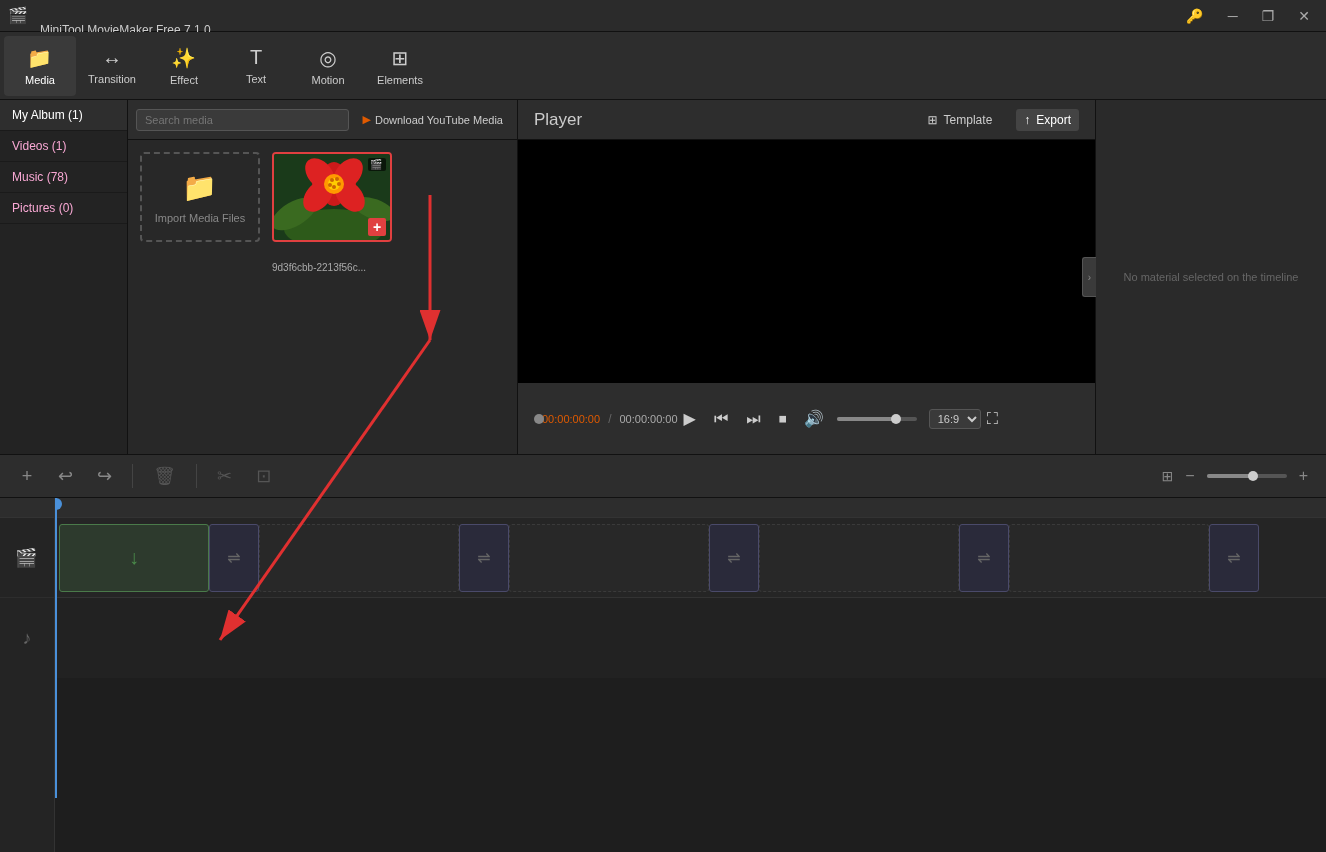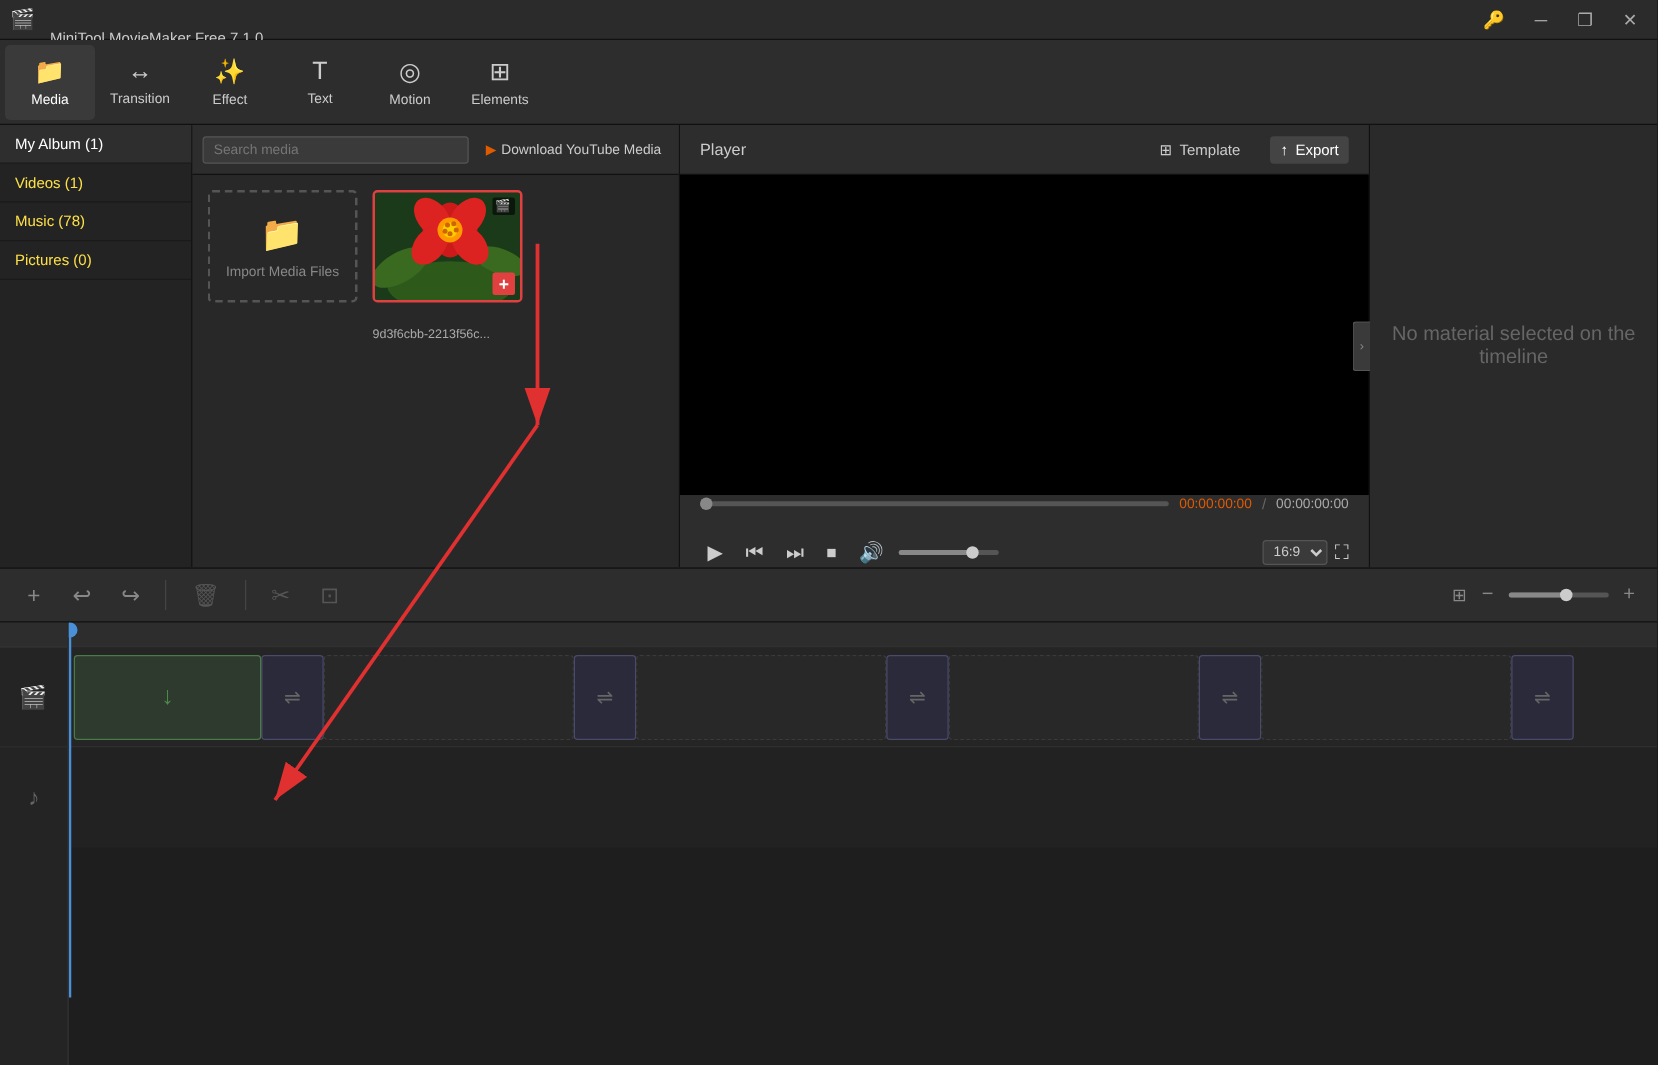--- a/index.html
+++ b/index.html
@@ -50,31 +50,31 @@
 
     
     #main {
       display: flex;
       flex: 1;
       overflow: hidden;
     }
 
     
     #left-panel {
-      width: 154px;
+      width: 128px;
       background: #232323;
       border-right: 1px solid #111;
       flex-shrink: 0;
       display: flex;
       flex-direction: column;
     }
     .sidebar-item {
       padding: 8px 12px;
       cursor: pointer;
-      color: #fde047;
+      color: #f9a8d4;
       font-size: 12px;
       border-bottom: 1px solid #1a1a1a;
     }
     .sidebar-item.active { background: #2e2e2e; color: #fff; }
 
     
     #media-panel {
       width: 390px;
       background: #282828;
       border-right: 1px solid #111;
@@ -194,21 +194,21 @@
     }
     #player-header {
       height: 40px;
       background: #2d2d2d;
       display: flex;
       align-items: center;
       padding: 0 16px;
       border-bottom: 1px solid #111;
       gap: 16px;
     }
-    #player-header .player-title { color: #ccc; font-size: 13px; text-align: center; }
+    #player-header .player-title { color: #ccc; font-size: 17px; text-align: center; }
     #player-header .spacer { flex: 1; }
     .header-btn {
       background: none;
       border: none;
       color: #ccc;
       cursor: pointer;
       font-size: 12px;
       display: flex;
       align-items: center;
       gap: 6px;
@@ -217,24 +217,24 @@
     }
     #player-video {
       flex: 1;
       background: #000;
       display: flex;
       align-items: center;
       justify-content: center;
     }
     #player-controls {
       background: #2d2d2d;
-      padding: 0 16px;
-      display: flex;
-      flex-direction: column;
-      gap: 20px;
+      padding: 24px 16px;
+      display: flex;
+      flex-direction: row;
+      gap: 0;
     }
     .progress-bar-container {
       display: flex;
       align-items: center;
       gap: 8px;
     }
     .progress-track {
       flex: 1;
       height: 4px;
       background: #555;
@@ -328,21 +328,21 @@
       cursor: pointer;
       display: flex;
       align-items: center;
       justify-content: center;
       color: #888;
       font-size: 10px;
       border-radius: 3px 0 0 3px;
     }
     .no-material {
       color: #666;
-      font-size: 16px;
+      font-size: 11px;
       text-align: center;
       padding: 16px;
     }
 
     
     #bottom-toolbar {
       height: 44px;
       background: #2d2d2d;
       display: flex;
       align-items: center;

